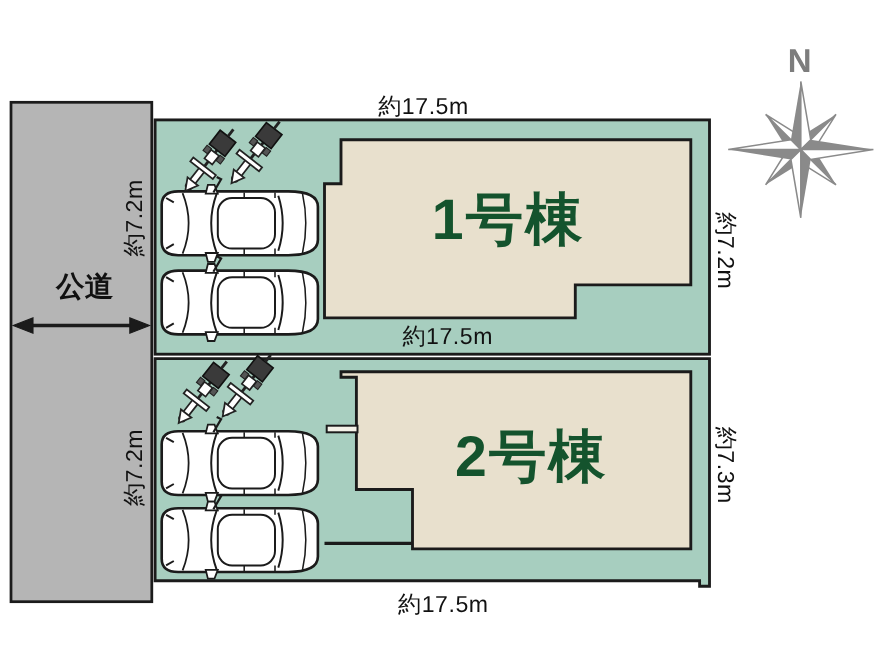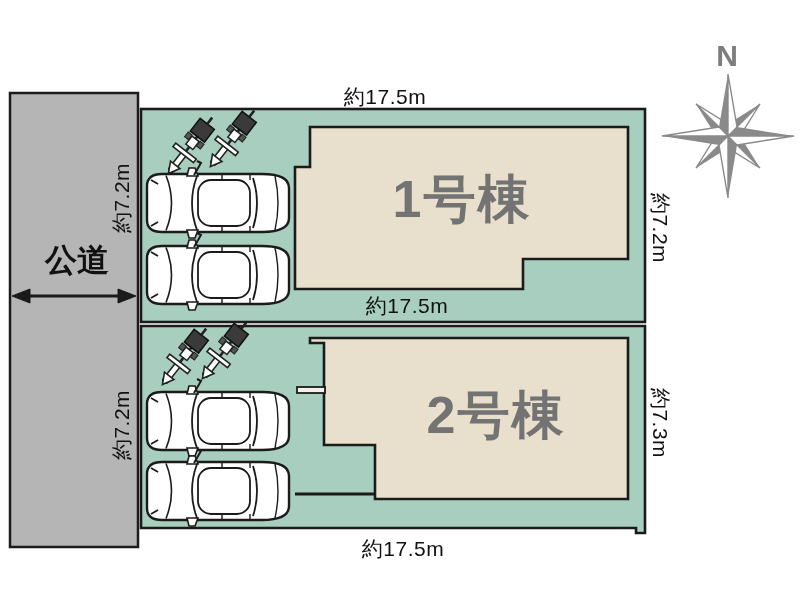--- a/index.html
+++ b/index.html
@@ -6,23 +6,23 @@
   .canvas{
     position:relative;width:800px;height:600px;background:#fff;overflow:hidden;
     font-family:"Liberation Sans","DejaVu Sans",sans-serif;color:#111;
   }
   .canvas svg.scene{position:absolute;left:0;top:0;}
   .label{position:absolute;white-space:nowrap;transform:translate(-50%,-50%);
          font-size:21px;font-weight:500;letter-spacing:.5px;color:#111;}
   .label.rot-ccw{transform:translate(-50%,-50%) rotate(-90deg);}
   .label.rot-cw{transform:translate(-50%,-50%) rotate(90deg);}
   .bldg-label{position:absolute;transform:translate(-50%,-50%);
-              font-size:52px;font-weight:700;letter-spacing:2px;color:#737373;white-space:nowrap;}
+              font-size:52px;font-weight:700;letter-spacing:2px;color:#14532d;white-space:nowrap;}
   .road-label{position:absolute;transform:translate(-50%,-50%);
-              font-size:32px;font-weight:600;line-height:32px;color:#111;white-space:nowrap;}
+              font-size:26px;font-weight:600;line-height:32px;color:#111;white-space:nowrap;}
   .north-label{position:absolute;transform:translate(-50%,-50%);
                font-size:30px;font-weight:700;color:#7d7d7d;}
 </style>
 </head>
 <body>
 
 <div class="canvas">
 
   <svg class="scene" width="800" height="600" viewBox="0 0 800 600">
     <defs>
@@ -137,15 +137,15 @@
   <div class="label" style="left:385px;top:97px;">約17.5m</div>
   <div class="label rot-ccw" style="left:122px;top:198px;">約7.2m</div>
   <div class="label rot-cw" style="left:660px;top:228px;">約7.2m</div>
   <div class="label" style="left:407px;top:306px;">約17.5m</div>
 
   <div class="label rot-ccw" style="left:122px;top:425px;">約7.2m</div>
   <div class="label rot-cw" style="left:660px;top:423px;">約7.3m</div>
   <div class="label" style="left:403px;top:549px;">約17.5m</div>
 
   <div class="bldg-label" style="left:462px;top:200px;">1号棟</div>
-  <div class="bldg-label" style="left:496px;top:416px;">2号棟</div>
+  <div class="bldg-label" style="left:483px;top:416px;">2号棟</div>
 
 </div>
 
 </body></html>

